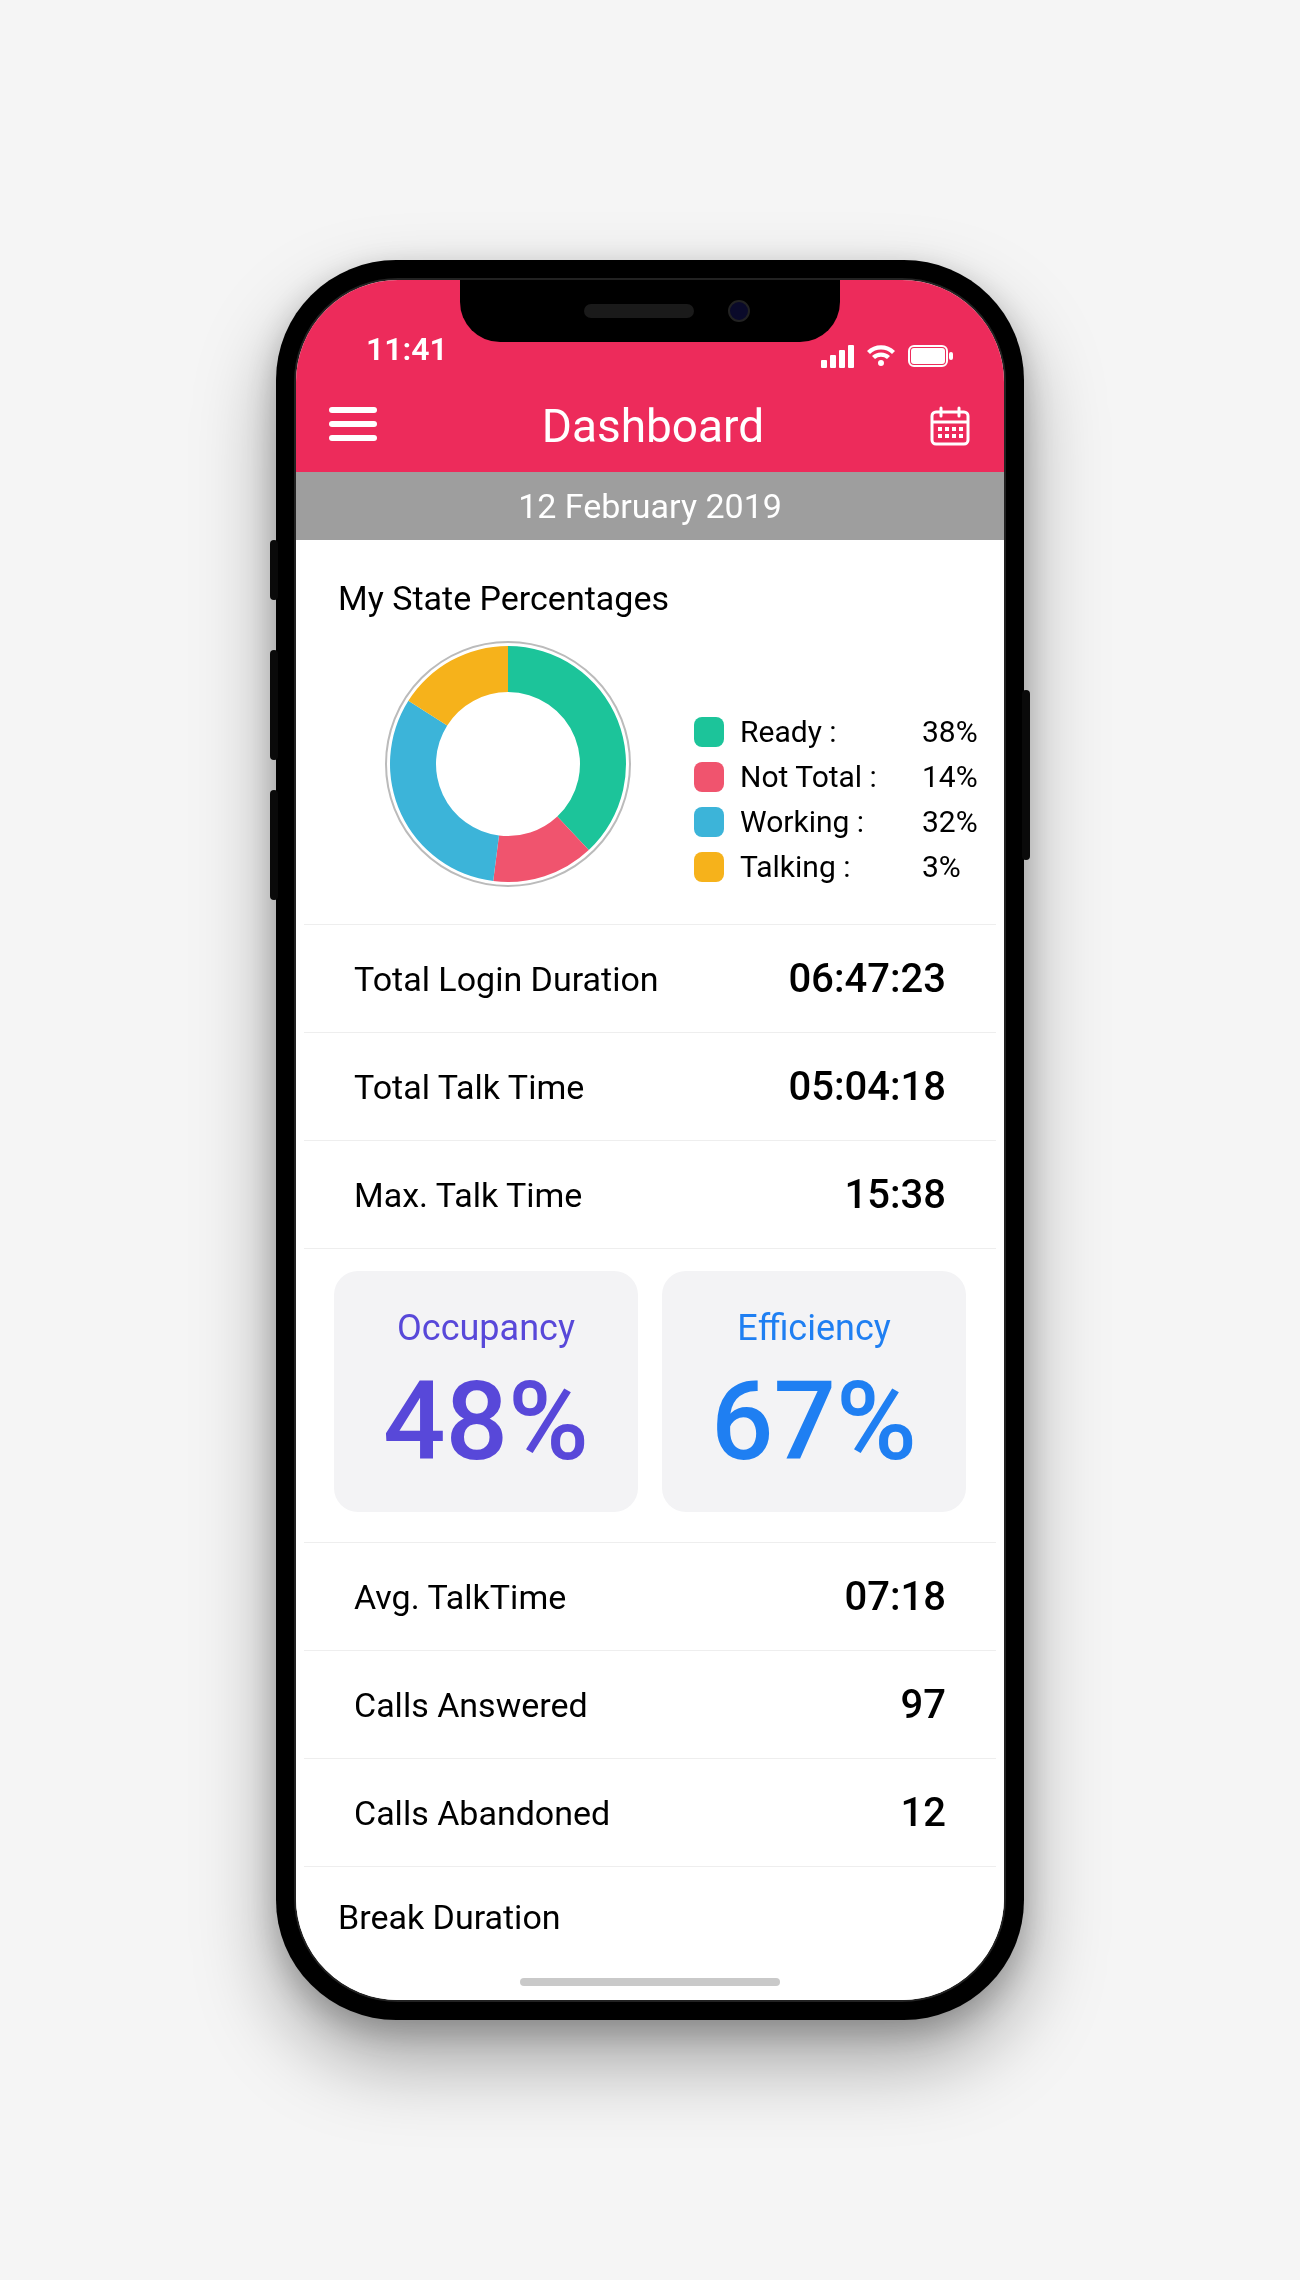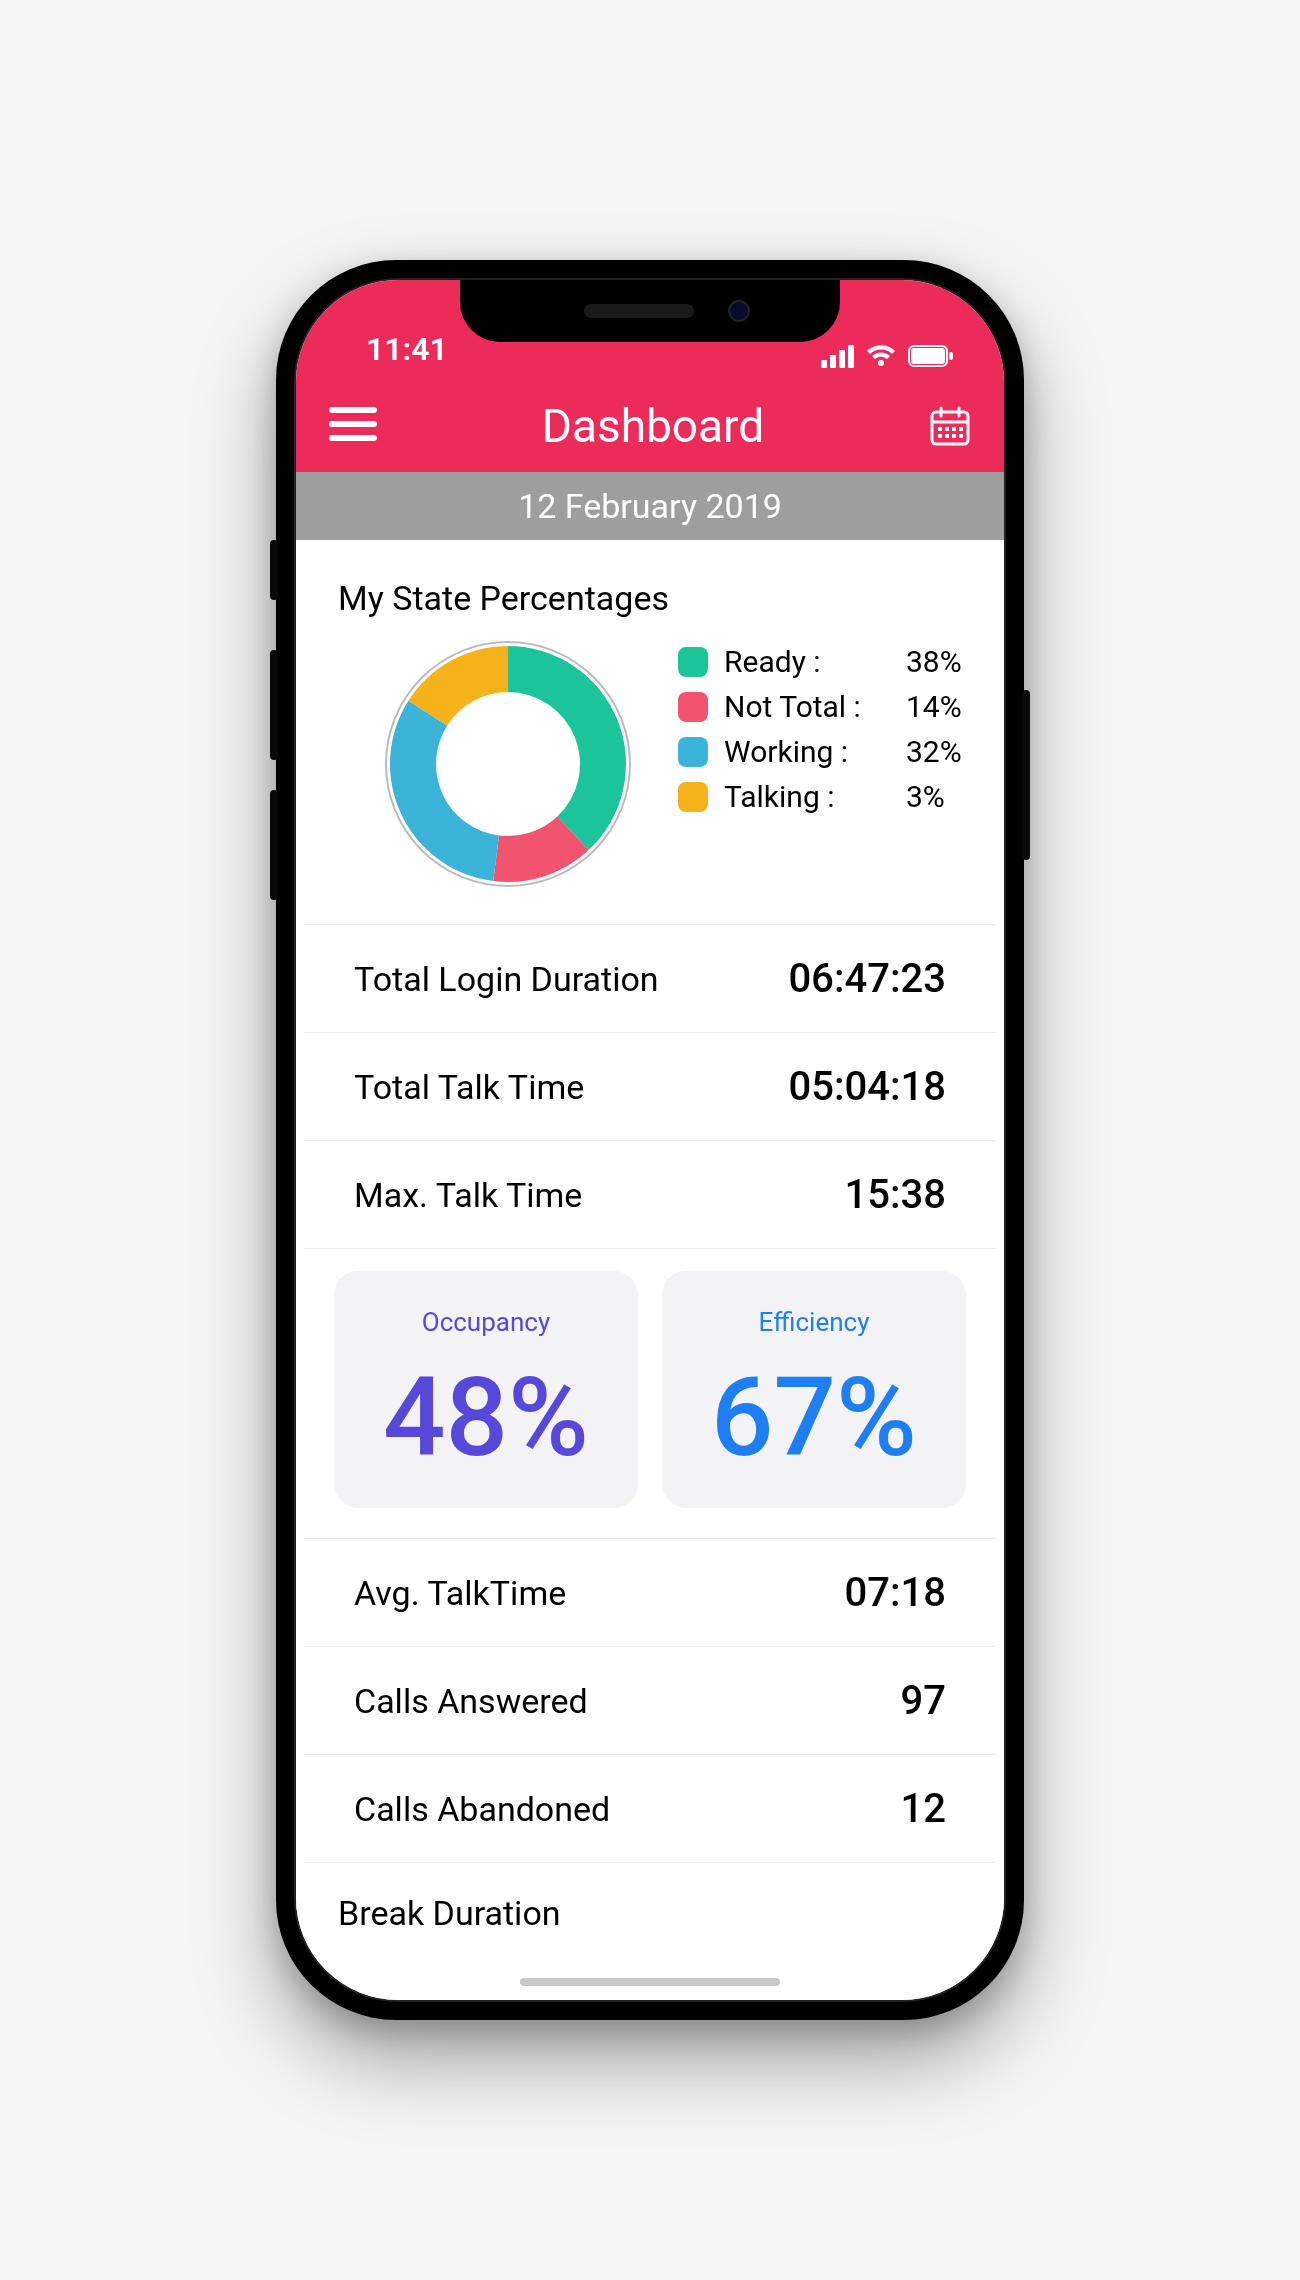--- a/index.html
+++ b/index.html
@@ -119,23 +119,23 @@
 
   .section-title {
     font-size: 34px;
     color: #000;
     font-weight: 400;
     padding: 30px 34px 16px 34px;
   }
 
   .donut-row {
     display: flex;
-    align-items: flex-start;
+    align-items: flex-end;
     padding: 0 34px 30px 34px;
-    gap: 40px;
+    gap: 56px;
   }
   .donut-wrap { width: 260px; height: 260px; position: relative; flex-shrink:0; margin-left: 40px;}
   .legend { flex: 1; font-size: 30px; color: #000; }
   .legend-row {
     display: grid;
     grid-template-columns: 34px 170px 70px;
     align-items: center;
     gap: 12px;
     margin: 10px 0;
   }
@@ -157,21 +157,21 @@
     padding: 22px 30px 30px 30px;
     border-top: 1px solid #eee;
   }
   .card {
     flex: 1;
     background: #f3f3f5;
     border-radius: 24px;
     text-align: center;
     padding: 36px 12px 30px 12px;
   }
-  .card-title { font-size: 26px; font-weight: 400; margin-bottom: 20px; }
+  .card-title { font-size: 36px; font-weight: 400; margin-bottom: 12px; }
   .card-val   { font-size: 110px; font-weight: 500; line-height: 1.1; }
   .purple { color: #5848d9; }
   .blue   { color: #1f7ff2; }
 
   .bottom-section-title {
     font-size: 34px;
     color: #000;
     padding: 30px 34px 0 34px;
     border-top: 1px solid #eee;
   }

